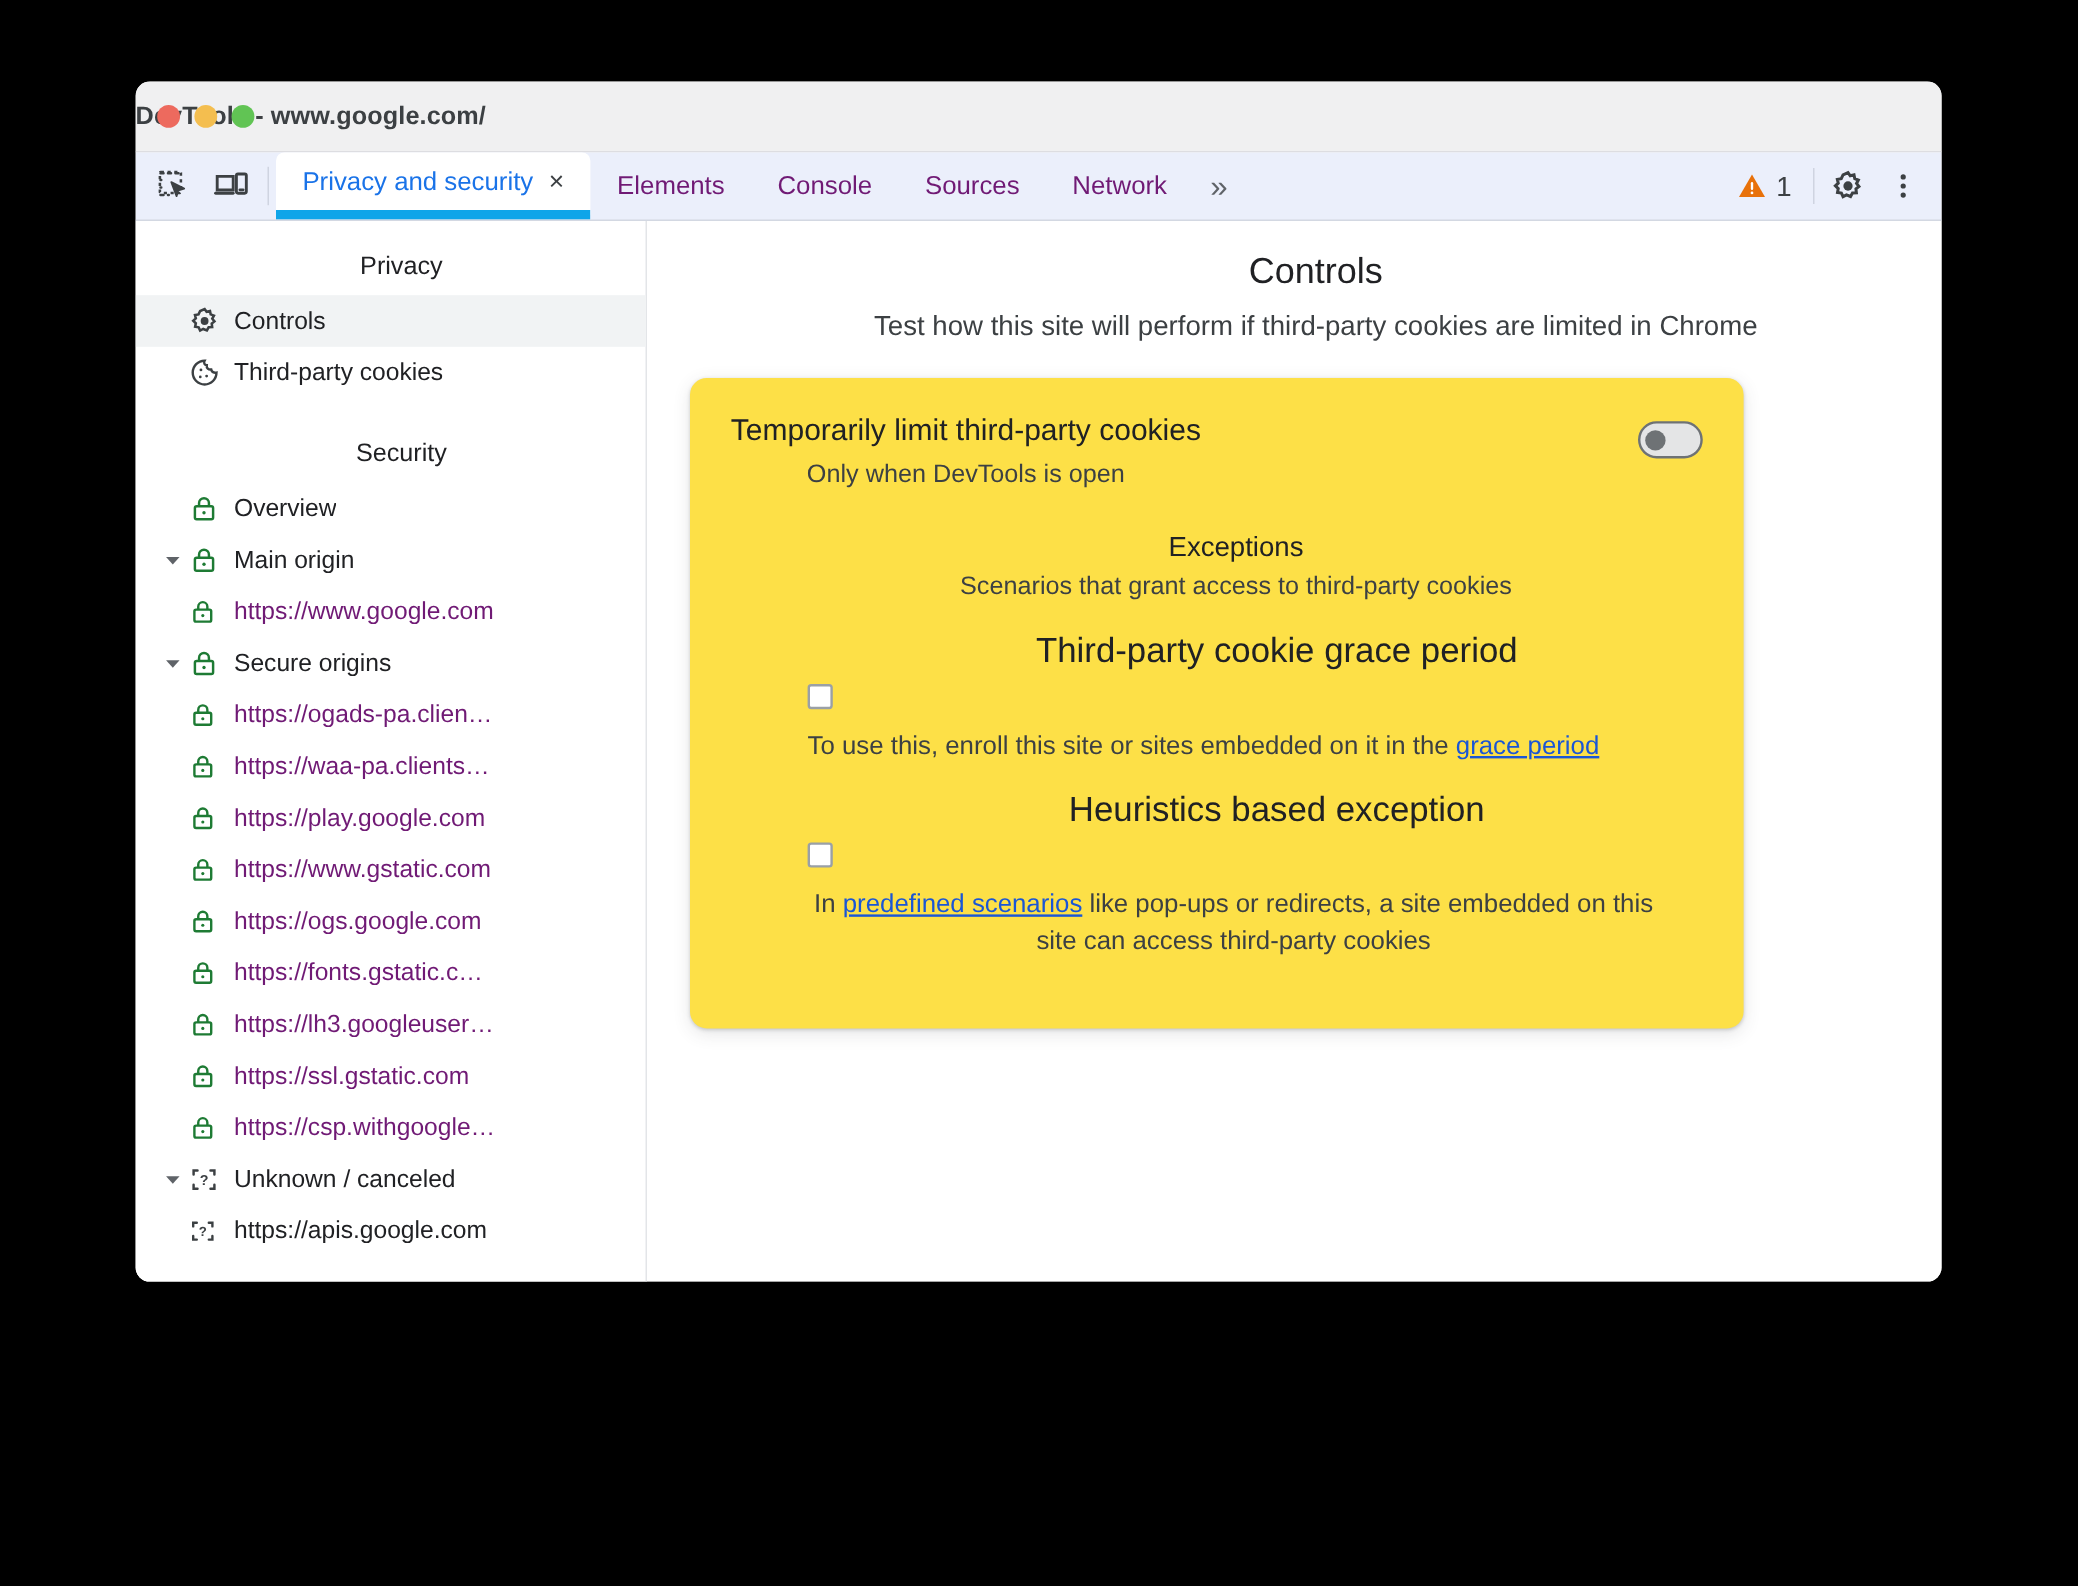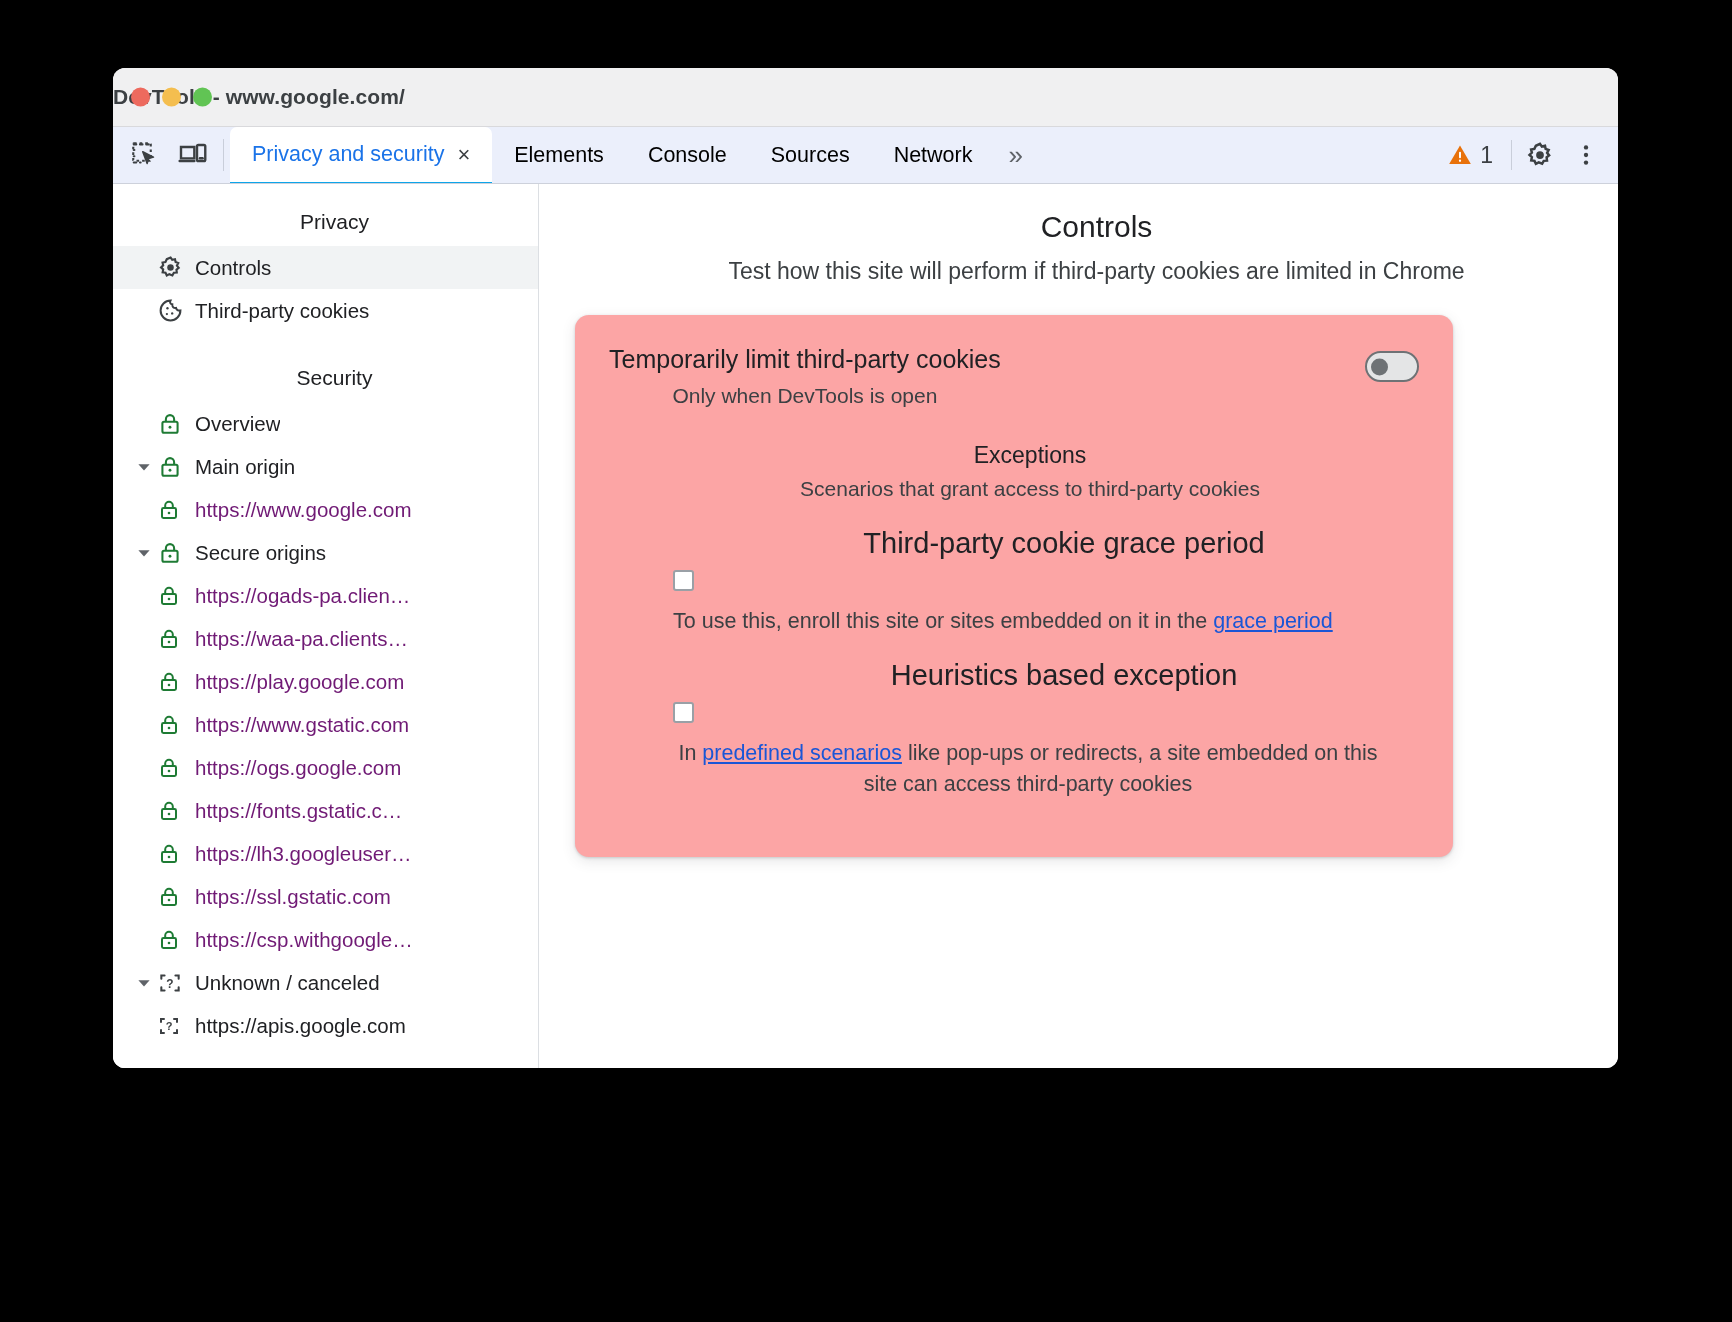--- a/index.html
+++ b/index.html
@@ -67,30 +67,30 @@
   }
   .tb-sep {
     width: 1px;
     margin: 12px 6px;
     background: #c9ceda;
   }
   .tab {
     display: flex; align-items: center;
     padding: 0 22px;
     font-size: 21.5px;
-    color: #000000;
+    color: #701a75;
     cursor: pointer;
     white-space: nowrap;
   }
   .tab.active {
     color: #1a73e8;
     background: #ffffff;
     border-top-left-radius: 7px;
     border-top-right-radius: 7px;
-    border-bottom: 1px solid #0ea5e9;
+    border-bottom: 8px solid #0ea5e9;
     font-weight: normal;
   }
   .tab .tab-close {
     margin-left: 13px;
     font-size: 22px;
     line-height: 1;
     color: #4a4f55;
   }
   .tab.active .tab-close { color: #3c4043; }
   .more-tabs {
@@ -176,21 +176,21 @@
     margin: 0 0 14px 0;
     font-weight: normal;
   }
   #panel-sub {
     font-size: 23px;
     color: #3c4043;
     margin: 0 0 30px 0;
   }
   #card {
     width: 878px;
-    background: #fca5a5;
+    background: #fde047;
     border-radius: 14px;
     box-shadow: 0 1px 3px rgba(60,64,67,0.22), 0 4px 14px rgba(60,64,67,0.13);
     padding: 30px 34px 34px 34px;
   }
   #card-head {
     display: flex;
     align-items: flex-start;
     justify-content: space-between;
   }
   #card-title {

